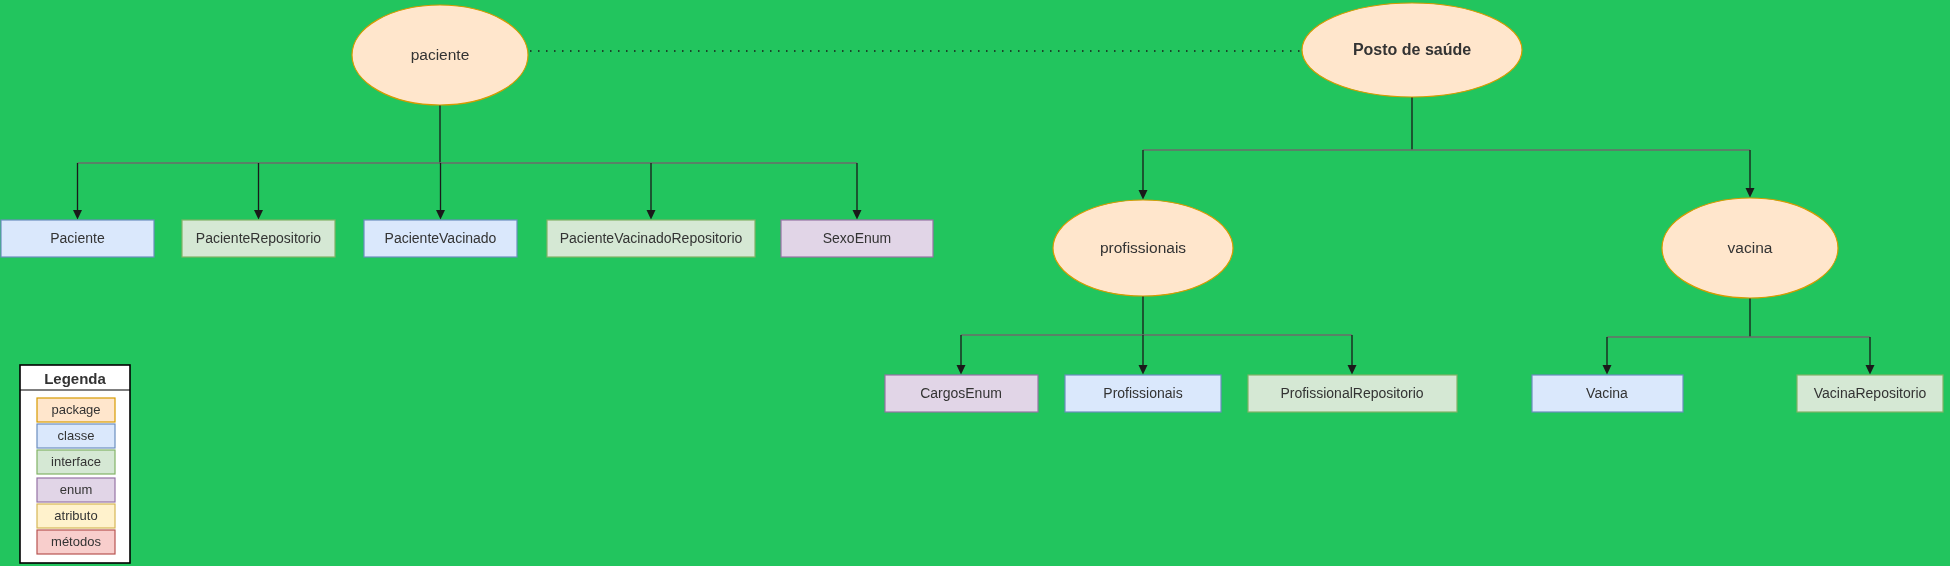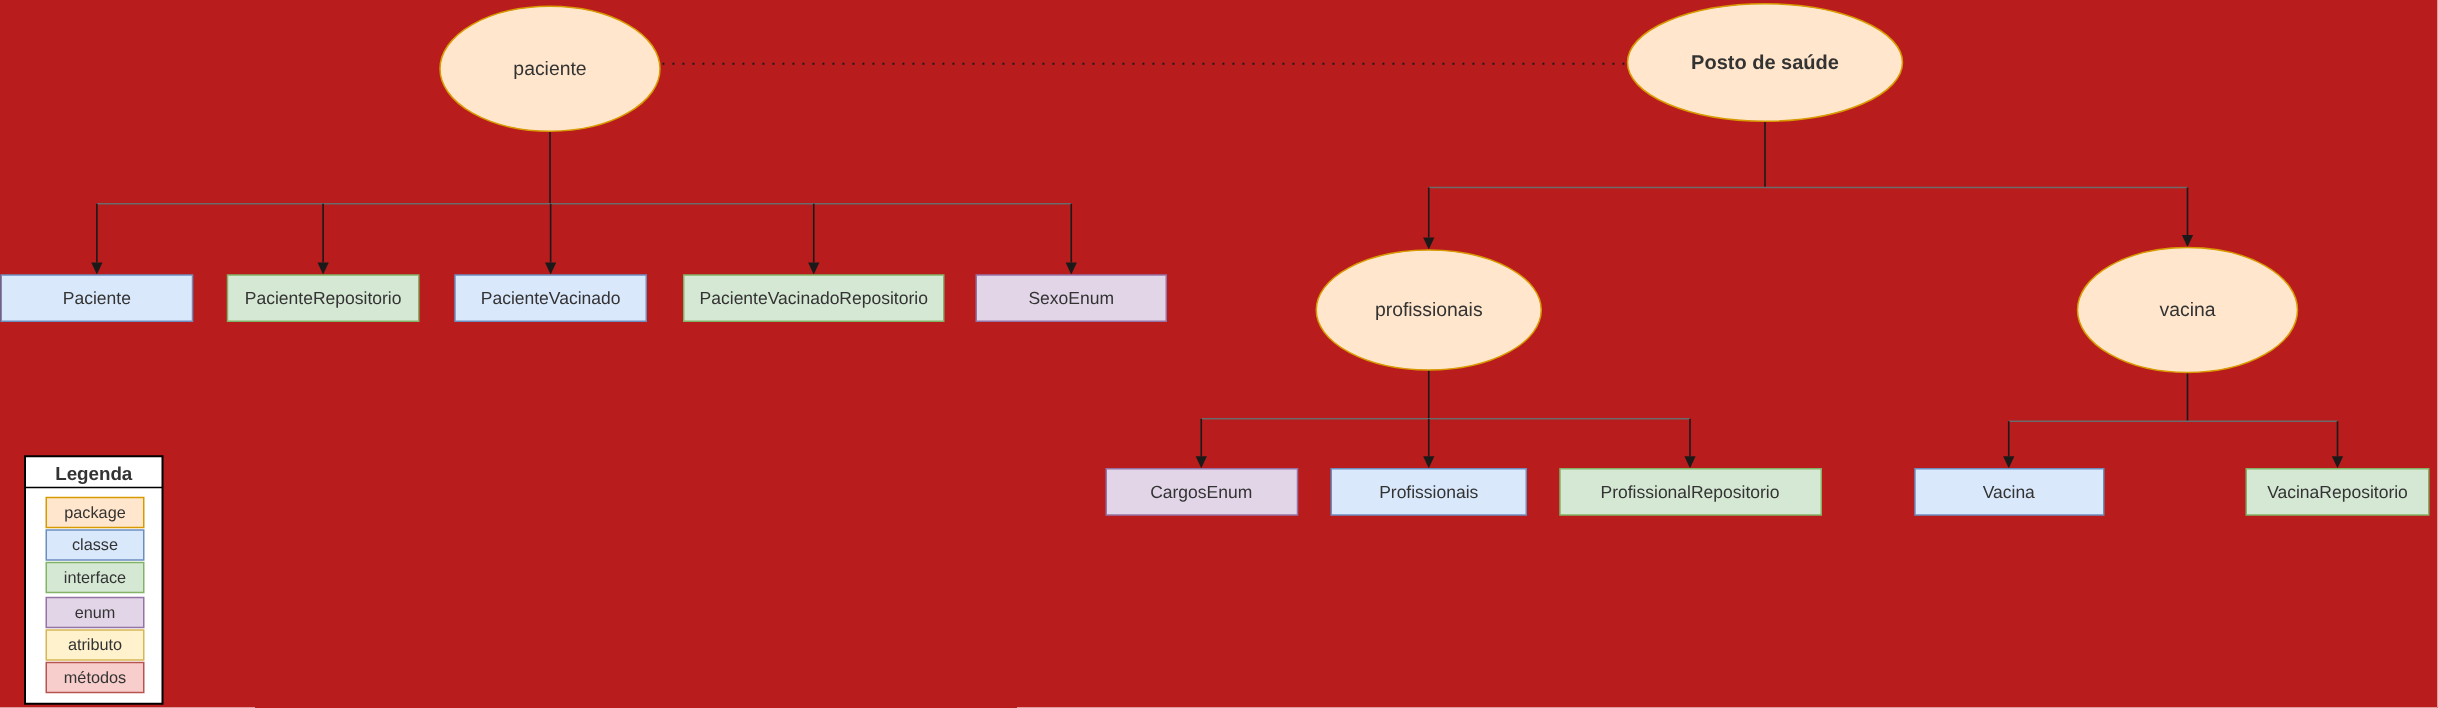--- a/index.html
+++ b/index.html
@@ -1,16 +1,16 @@
 <!DOCTYPE html>
 <html><head>
 <meta charset="utf-8">
 <style>
   html,body { margin:0; padding:0; background:#ffffff; }
-  .canvas { position:relative; width:1950px; height:566px; background:#b91c1c;
+  .canvas { position:relative; width:1950px; height:566px; background:#22c55e;
             font-family:"Liberation Sans", sans-serif;text-align:center; }
   svg { display:block; }
   text { fill:#333333; font-family:"Liberation Sans", sans-serif; }
   .pkg-label   { font-size:15.5px; text-anchor:middle; }
   .pkg-label.bold { font-weight:bold; font-size:16px; }
   .node-label  { font-size:14px; text-anchor:middle; }
   .legend-title{ font-size:15px; font-weight:bold; text-anchor:middle; }
   .legend-label{ font-size:13px; text-anchor:middle; }
   .edge   { stroke:#1a1a1a; stroke-width:1.3; fill:none; }
   .rail   { stroke:#6b6b6b; stroke-width:1.3; fill:none; }

